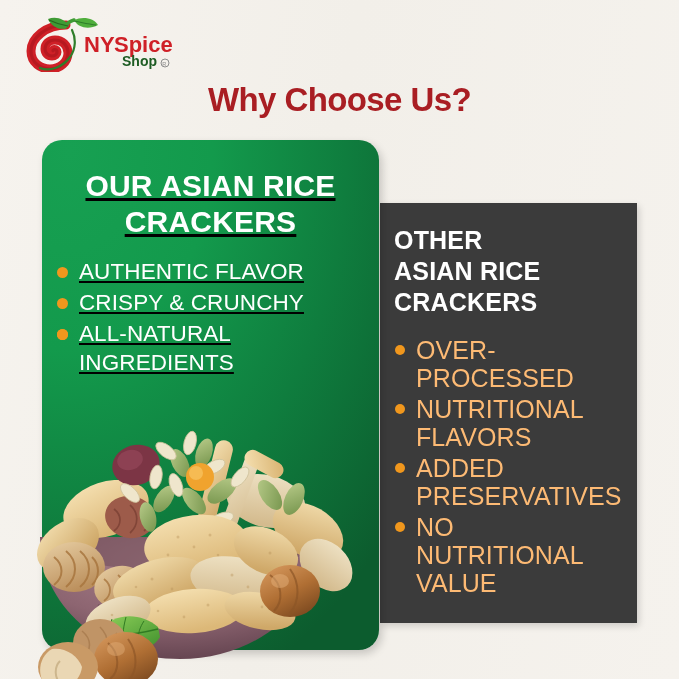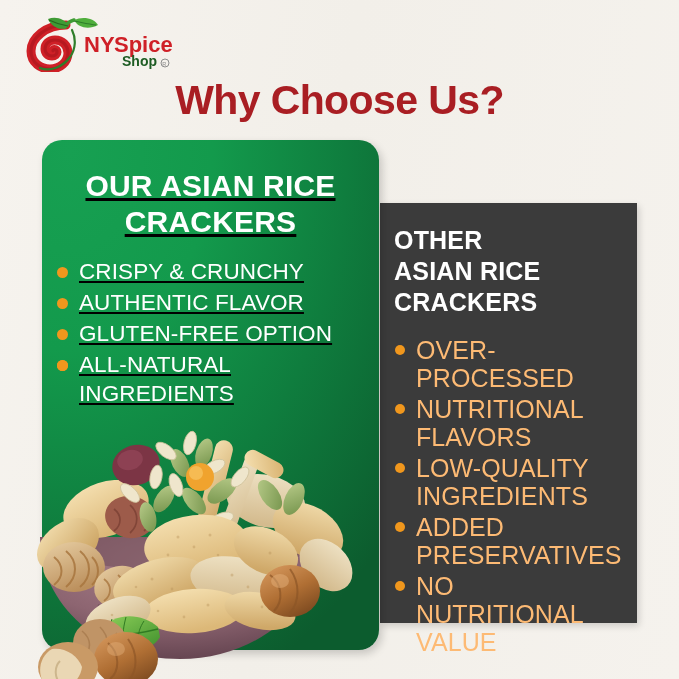--- a/index.html
+++ b/index.html
@@ -33,21 +33,21 @@
   }
   .logo svg { display: block; }
 
   
   .page-title {
     position: absolute;
     left: 0;
     top: 76px;
     width: 679px;
     text-align: center;
-    font-size: 41px;
+    font-size: 33px;
     line-height: 48px;
     font-weight: bold;
     letter-spacing: -0.6px;
     color: #a91e23;
     white-space: nowrap;
   }
 
   
   .dark-card {
     position: absolute;
@@ -196,47 +196,39 @@
       <li>
         <span class="dot"></span>
         <span>OVER-PROCESSED</span>
       </li>
       <li>
         <span class="dot"></span>
         <span>NUTRITIONAL FLAVORS</span>
       </li>
       <li>
         <span class="dot"></span>
-        <span>LOW-QUALITY INGREDIENTS</span>
-      </li>
-      <li>
-        <span class="dot"></span>
         <span>ADDED PRESERVATIVES</span>
       </li>
       <li>
         <span class="dot"></span>
         <span>NO NUTRITIONAL VALUE</span>
       </li>
     </ul>
   </div>
 
   <div class="green-card">
     <div class="card-head">OUR ASIAN RICE CRACKERS</div>
     <ul class="bullets">
       <li>
         <span class="dot"></span>
+        <span>AUTHENTIC FLAVOR</span>
+      </li>
+      <li>
+        <span class="dot"></span>
         <span>CRISPY &amp; CRUNCHY</span>
-      </li>
-      <li>
-        <span class="dot"></span>
-        <span>AUTHENTIC FLAVOR</span>
-      </li>
-      <li>
-        <span class="dot"></span>
-        <span>GLUTEN-FREE OPTION</span>
       </li>
       <li>
         <span class="dot"></span>
       </li>
       <li>
         <span class="dot"></span>
         <span>ALL-NATURAL INGREDIENTS</span>
       </li>
     </ul>
   </div>

